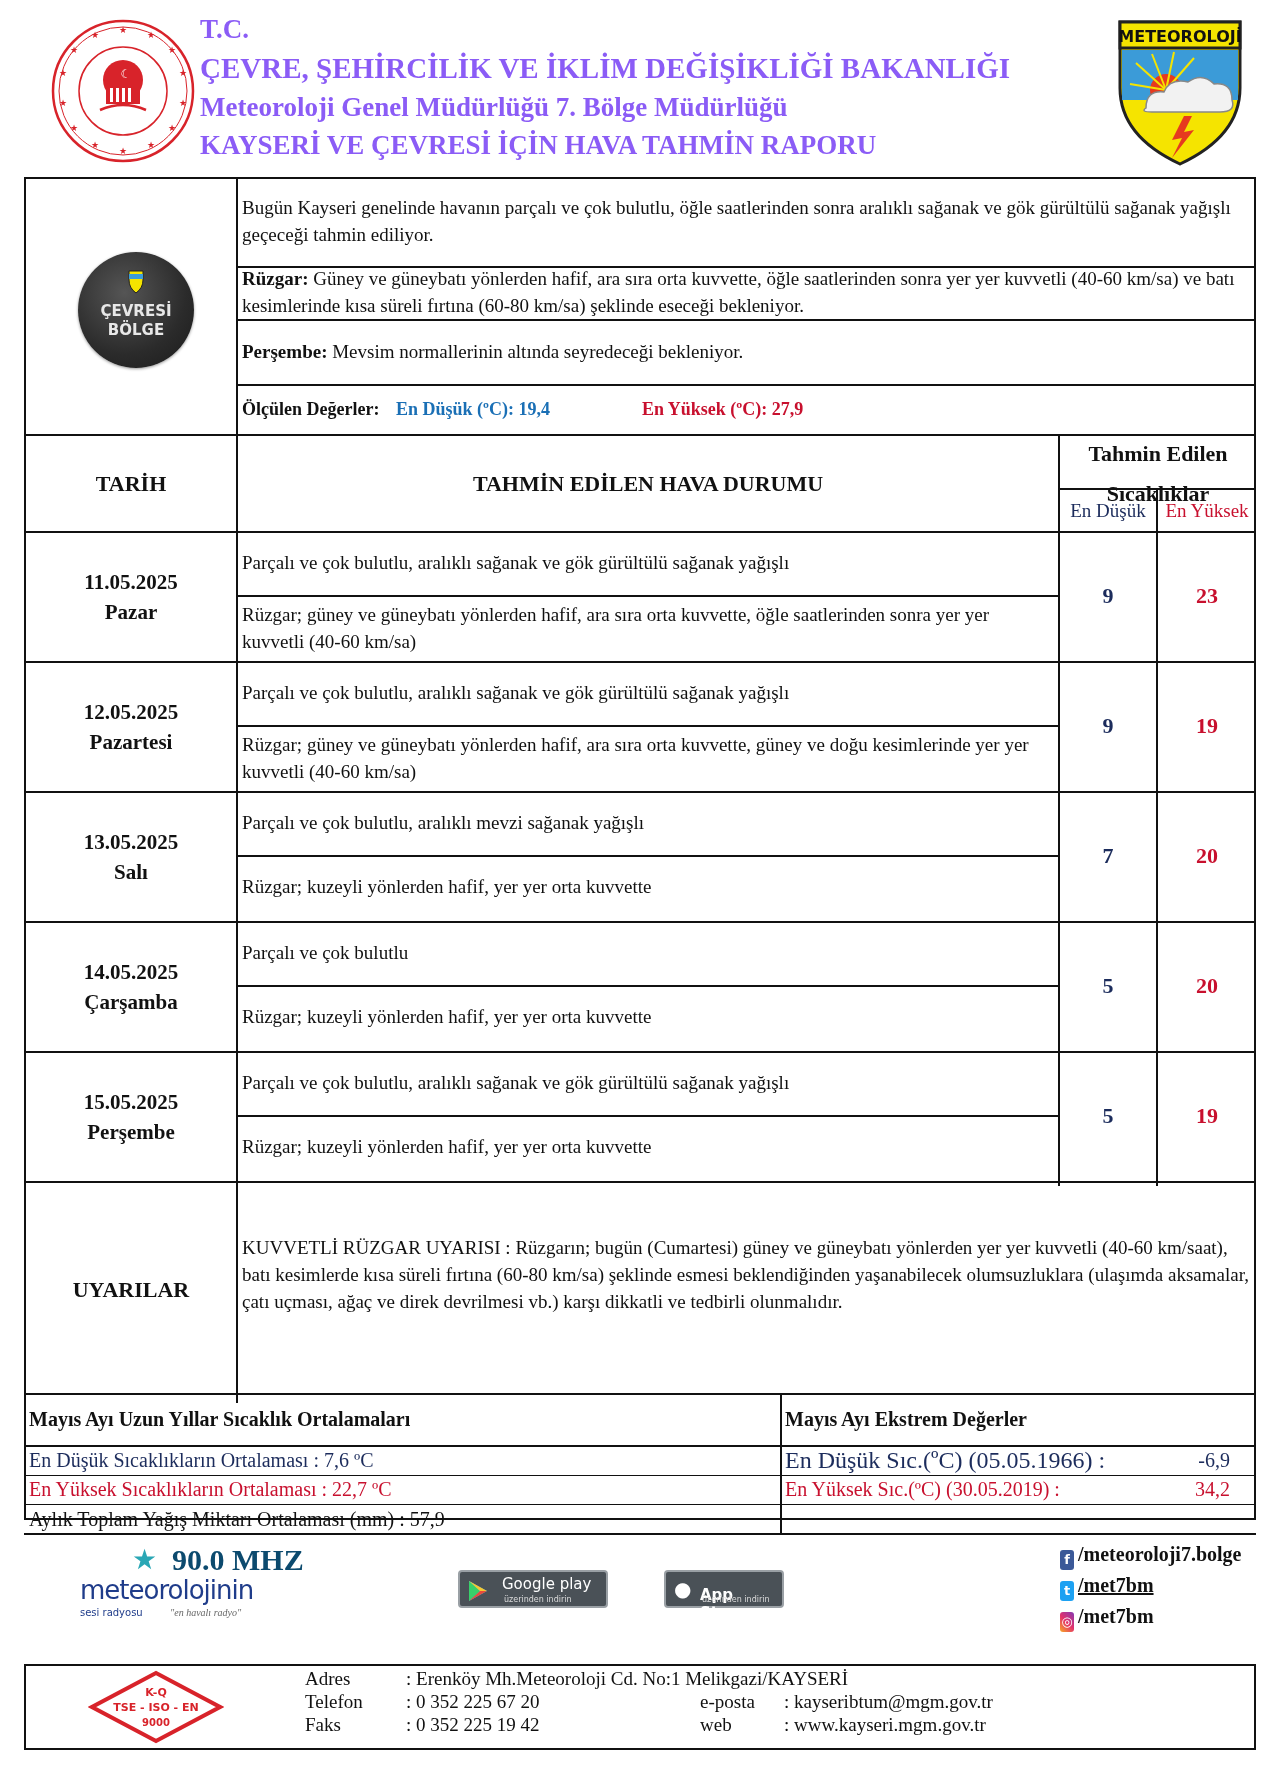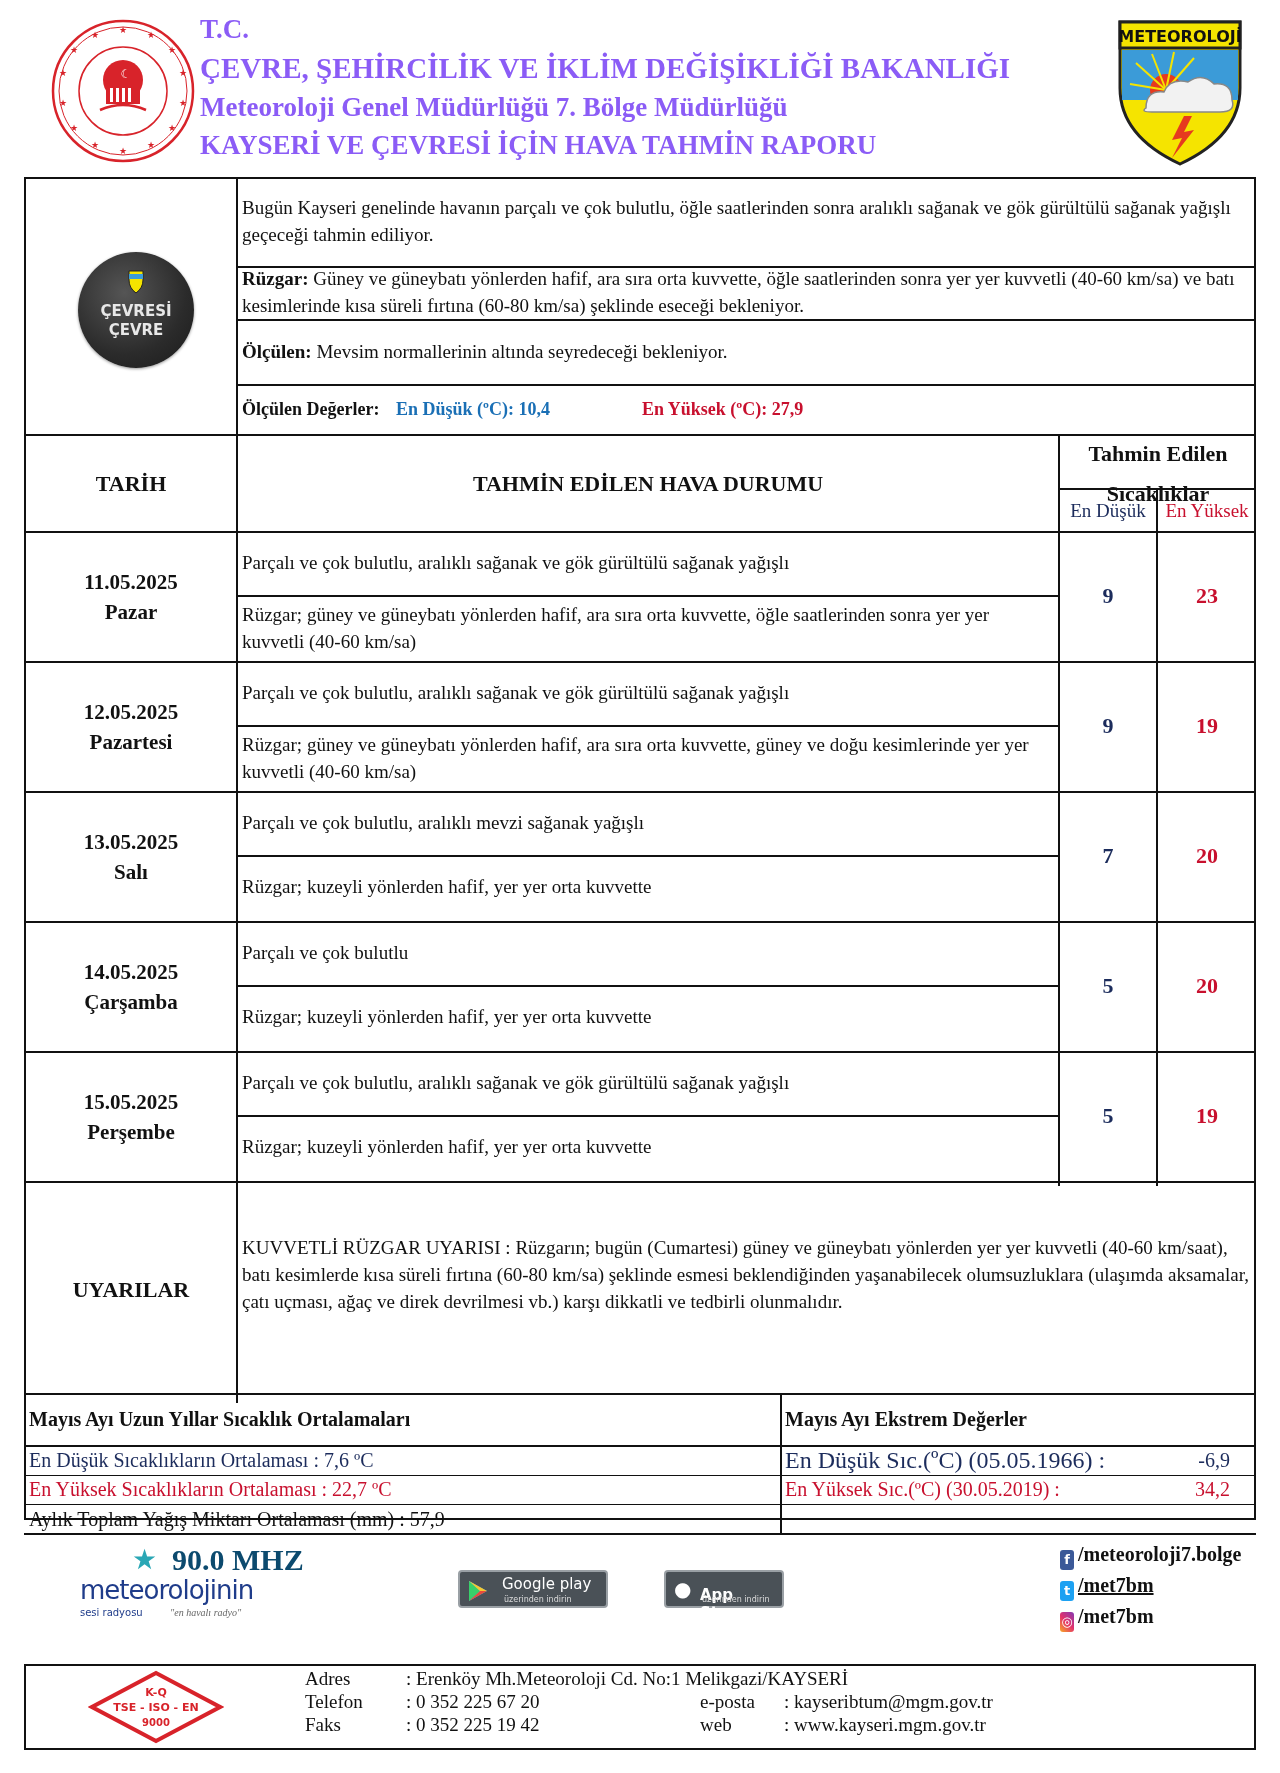--- a/index.html
+++ b/index.html
@@ -120,32 +120,32 @@
 <div class="line-h" style="left:236px; top:319px; width:1020px;"></div>
 <div class="line-h" style="left:236px; top:384px; width:1020px;"></div>
 <div class="line-h" style="left:24px; top:434px; width:1232px;"></div>
 
 <div class="round-logo">
   <svg class="mini-shield" viewBox="0 0 16 24">
     <path d="M1 1 H15 V10 Q15 18 8 23 Q1 18 1 10 Z" fill="#f5e400" stroke="#222" stroke-width="1"></path>
     <rect x="1" y="4" width="14" height="5" fill="#3b9bd8"></rect>
   </svg>
   <div class="t1">ÇEVRESİ</div>
-  <div class="t2">ÇEVRE</div>
+  <div class="t2">BÖLGE</div>
 </div>
 
 <div class="txt" style="left:242px; top:194px; width:1008px;">Bugün Kayseri genelinde havanın parçalı ve çok bulutlu, öğle saatlerinden sonra aralıklı sağanak ve gök gürültülü sağanak yağışlı geçeceği tahmin ediliyor.</div>
 <div class="txt" style="left:242px; top:265px; width:1010px;">
   <span class="b">Rüzgar:</span><span> Güney ve güneybatı yönlerden hafif, ara sıra orta kuvvette, öğle saatlerinden sonra yer yer kuvvetli (40-60 km/sa) ve batı kesimlerinde kısa süreli fırtına (60-80 km/sa) şeklinde eseceği bekleniyor.</span>
 </div>
 <div class="txt" style="left:242px; top:338px; width:1008px;">
-  <span class="b">Ölçülen:</span><span> Mevsim normallerinin altında seyredeceği bekleniyor.</span>
+  <span class="b">Perşembe:</span><span> Mevsim normallerinin altında seyredeceği bekleniyor.</span>
 </div>
 <div class="txt b" style="left:242px; top:396px; font-size:18px;">Ölçülen Değerler:</div>
-<div class="txt b blue" style="left:396px; top:396px; font-size:18px;">En Düşük (ºC): 10,4</div>
+<div class="txt b blue" style="left:396px; top:396px; font-size:18px;">En Düşük (ºC): 19,4</div>
 <div class="txt b red" style="left:642px; top:396px; font-size:18px;">En Yüksek (ºC): 27,9</div>
 
 <div class="txt b center" style="left:26px; top:470px; width:210px; font-size:22px;">TARİH</div>
 <div class="txt b center" style="left:238px; top:470px; width:820px; font-size:22px;">TAHMİN EDİLEN HAVA DURUMU</div>
 <div class="txt b center" style="left:1060px; top:434px; width:196px; font-size:22px; line-height:40px;">Tahmin Edilen Sıcaklıklar</div>
 <div class="line-h" style="left:1058px; top:488px; width:198px;"></div>
 <div class="txt center navy" style="left:1060px; top:497px; width:96px; font-size:19px;">En Düşük</div>
 <div class="txt center red" style="left:1158px; top:497px; width:98px; font-size:19px;">En Yüksek</div>
 <div class="line-h" style="left:24px; top:531px; width:1232px;"></div>
 

